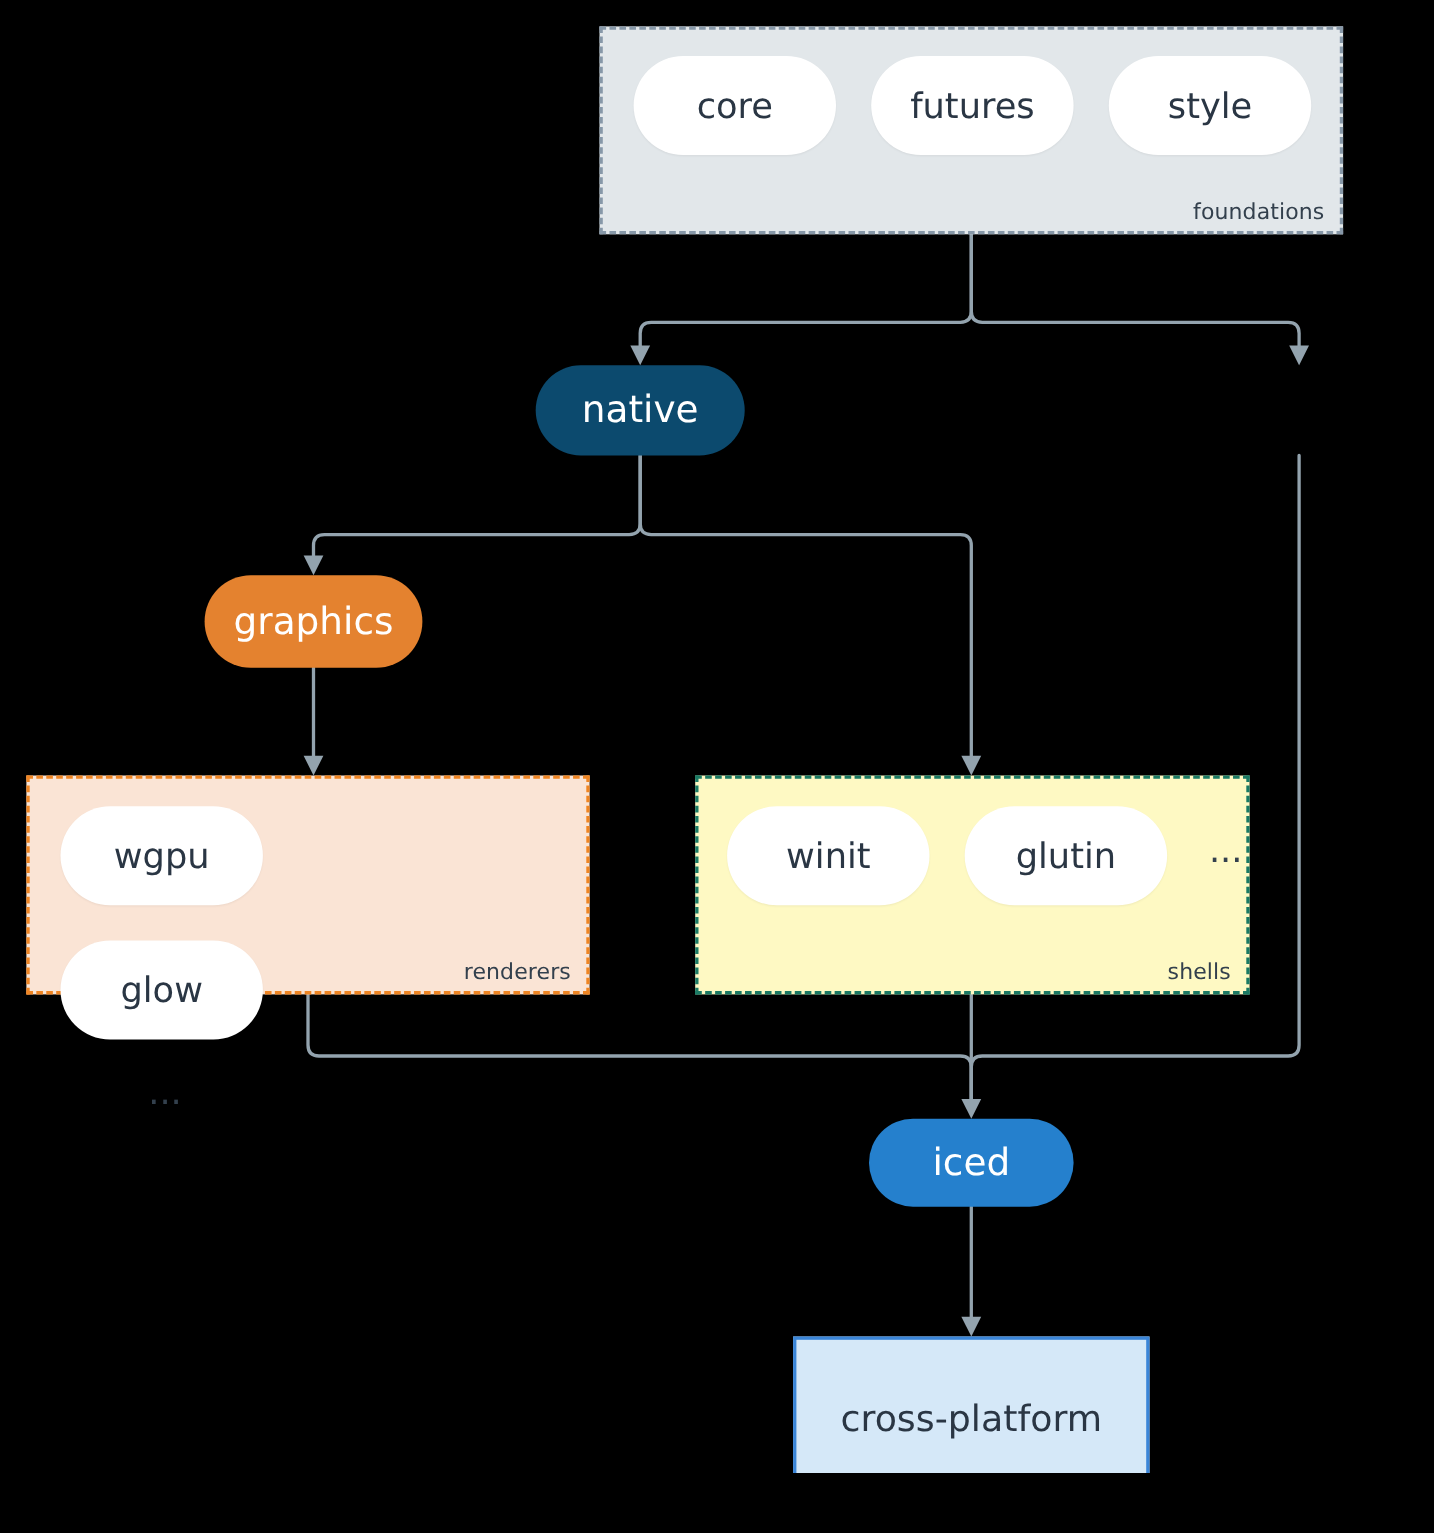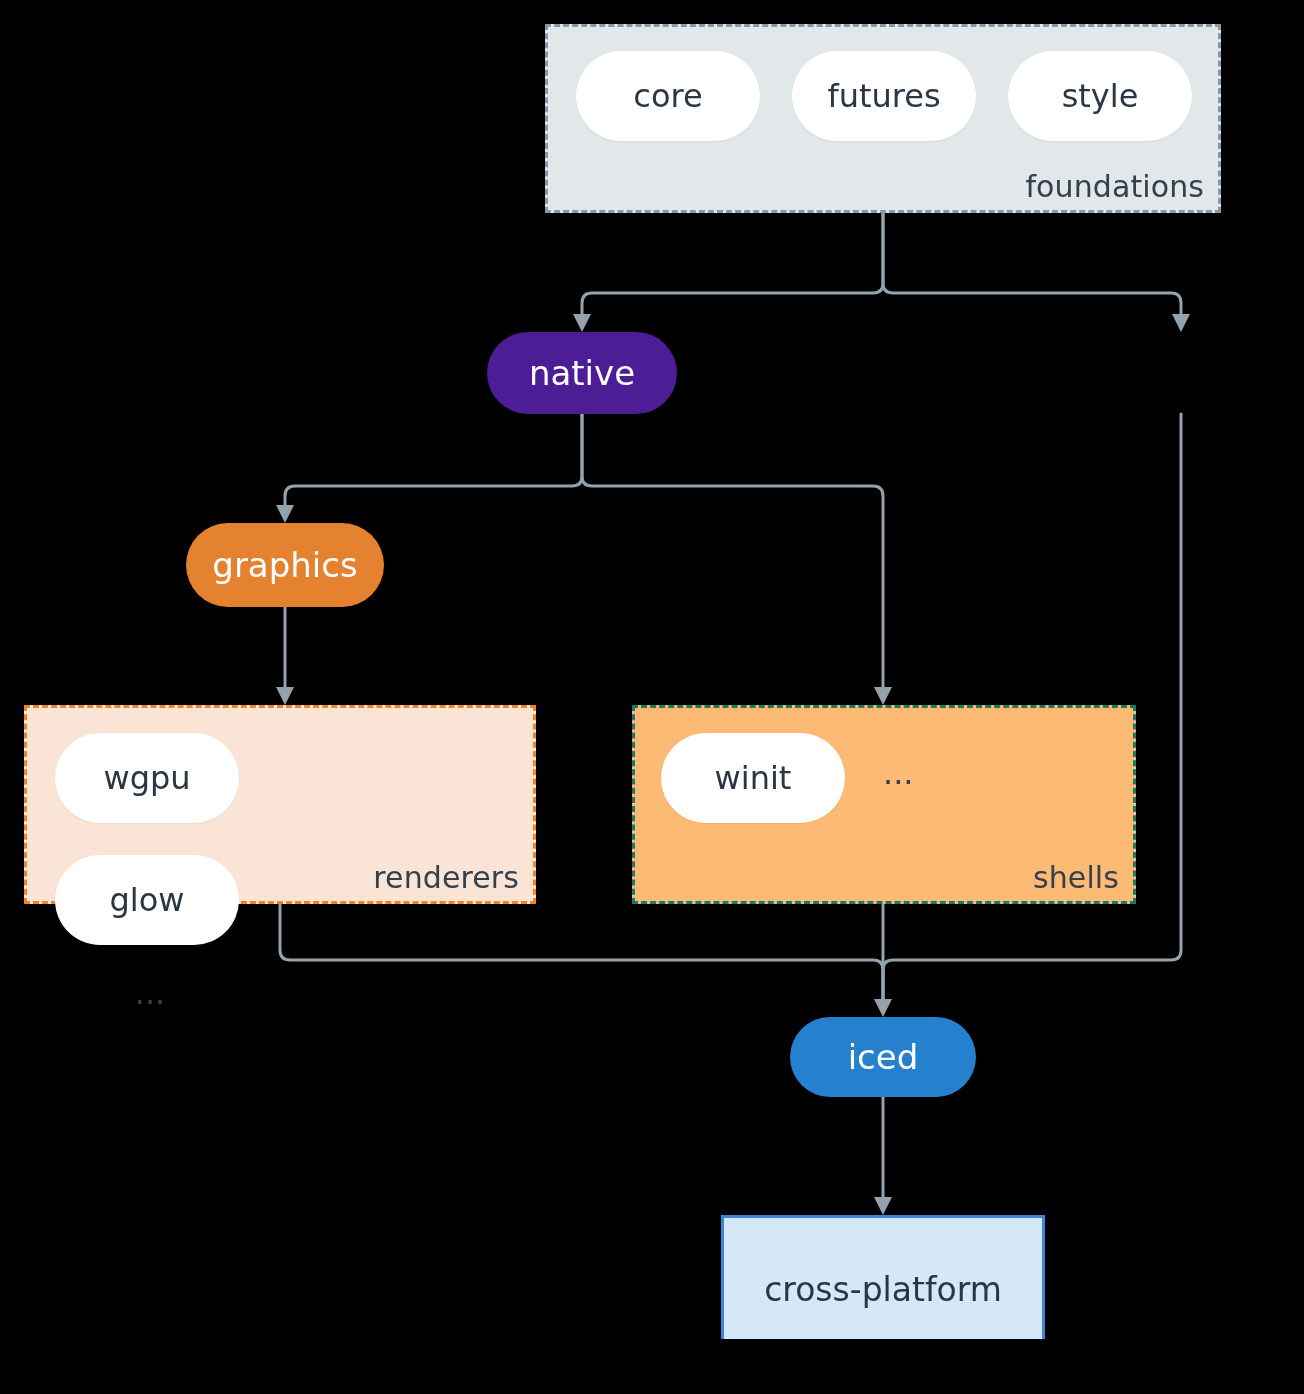--- a/index.html
+++ b/index.html
@@ -36,21 +36,21 @@
 
   
   .group {
     position: absolute;
     box-sizing: border-box;
   }
   .group-label {
     position: absolute;
     right: 14px;
     bottom: 6px;
-    font-size: 30px;
+    font-size: 20px;
     color: #33404d;
     letter-spacing: 0.1px;
     white-space: nowrap;
   }
   .group-row {
     position: absolute;
     display: flex;
     align-items: center;
   }
 
@@ -72,21 +72,21 @@
     background: #fae4d5;
     border: 3px dashed #ef8523;
   }
   #grp-renderers .group-row { left: 28px; top: 25px; gap: 32px; flex-direction: column; }
 
   #grp-shells {
     left: 632px;
     top: 705px;
     width: 504px;
     height: 199px;
-    background: #fdba74;
+    background: #fef9c3;
     border: 3px dashed #1b7a64;
     padding-left: 20px;
   }
   #grp-shells .group-row { left: 26px; top: 25px; gap: 32px; }
 
   
   .pill-white {
     background: #ffffff;
     border-radius: 46px;
     height: 90px;
@@ -112,21 +112,21 @@
   .node {
     position: absolute;
     display: flex;
     align-items: center;
     justify-content: center;
     color: #ffffff;
     font-size: 34px;
     border-radius: 48px;
     box-sizing: border-box;
   }
-  #node-native { left: 487px; top: 332px; width: 190px; height: 82px; background: #4c1d95; }
+  #node-native { left: 487px; top: 332px; width: 190px; height: 82px; background: #0c4a6e; }
   #node-web    { left: 1091px; top: 332px; width: 190px; height: 82px; background: #5b50ef; }
   #node-graphics { left: 186px; top: 523px; width: 198px; height: 84px; background: #e4822f; }
   #node-iced   { left: 790px; top: 1017px; width: 186px; height: 80px; background: #2580cd; }
 
   
   #node-app {
     position: absolute;
     left: 721px;
     top: 1215px;
     width: 324px;
@@ -189,20 +189,21 @@
       <div class="pill-white">wgpu</div>
       <div class="pill-white">glow</div>
       <div class="ellipsis">...</div>
     </div>
     <div class="group-label">renderers</div>
   </div>
 
   <div class="group" id="grp-shells">
     <div class="group-row">
       <div class="pill-white">winit</div>
+      <div class="pill-white">glutin</div>
       <div class="ellipsis">...</div>
     </div>
     <div class="group-label">shells</div>
   </div>
 
   <div class="node" id="node-native">native</div>
   <div class="node" id="node-graphics">graphics</div>
   <div class="node" id="node-iced">iced</div>
 
   <div id="node-app">

